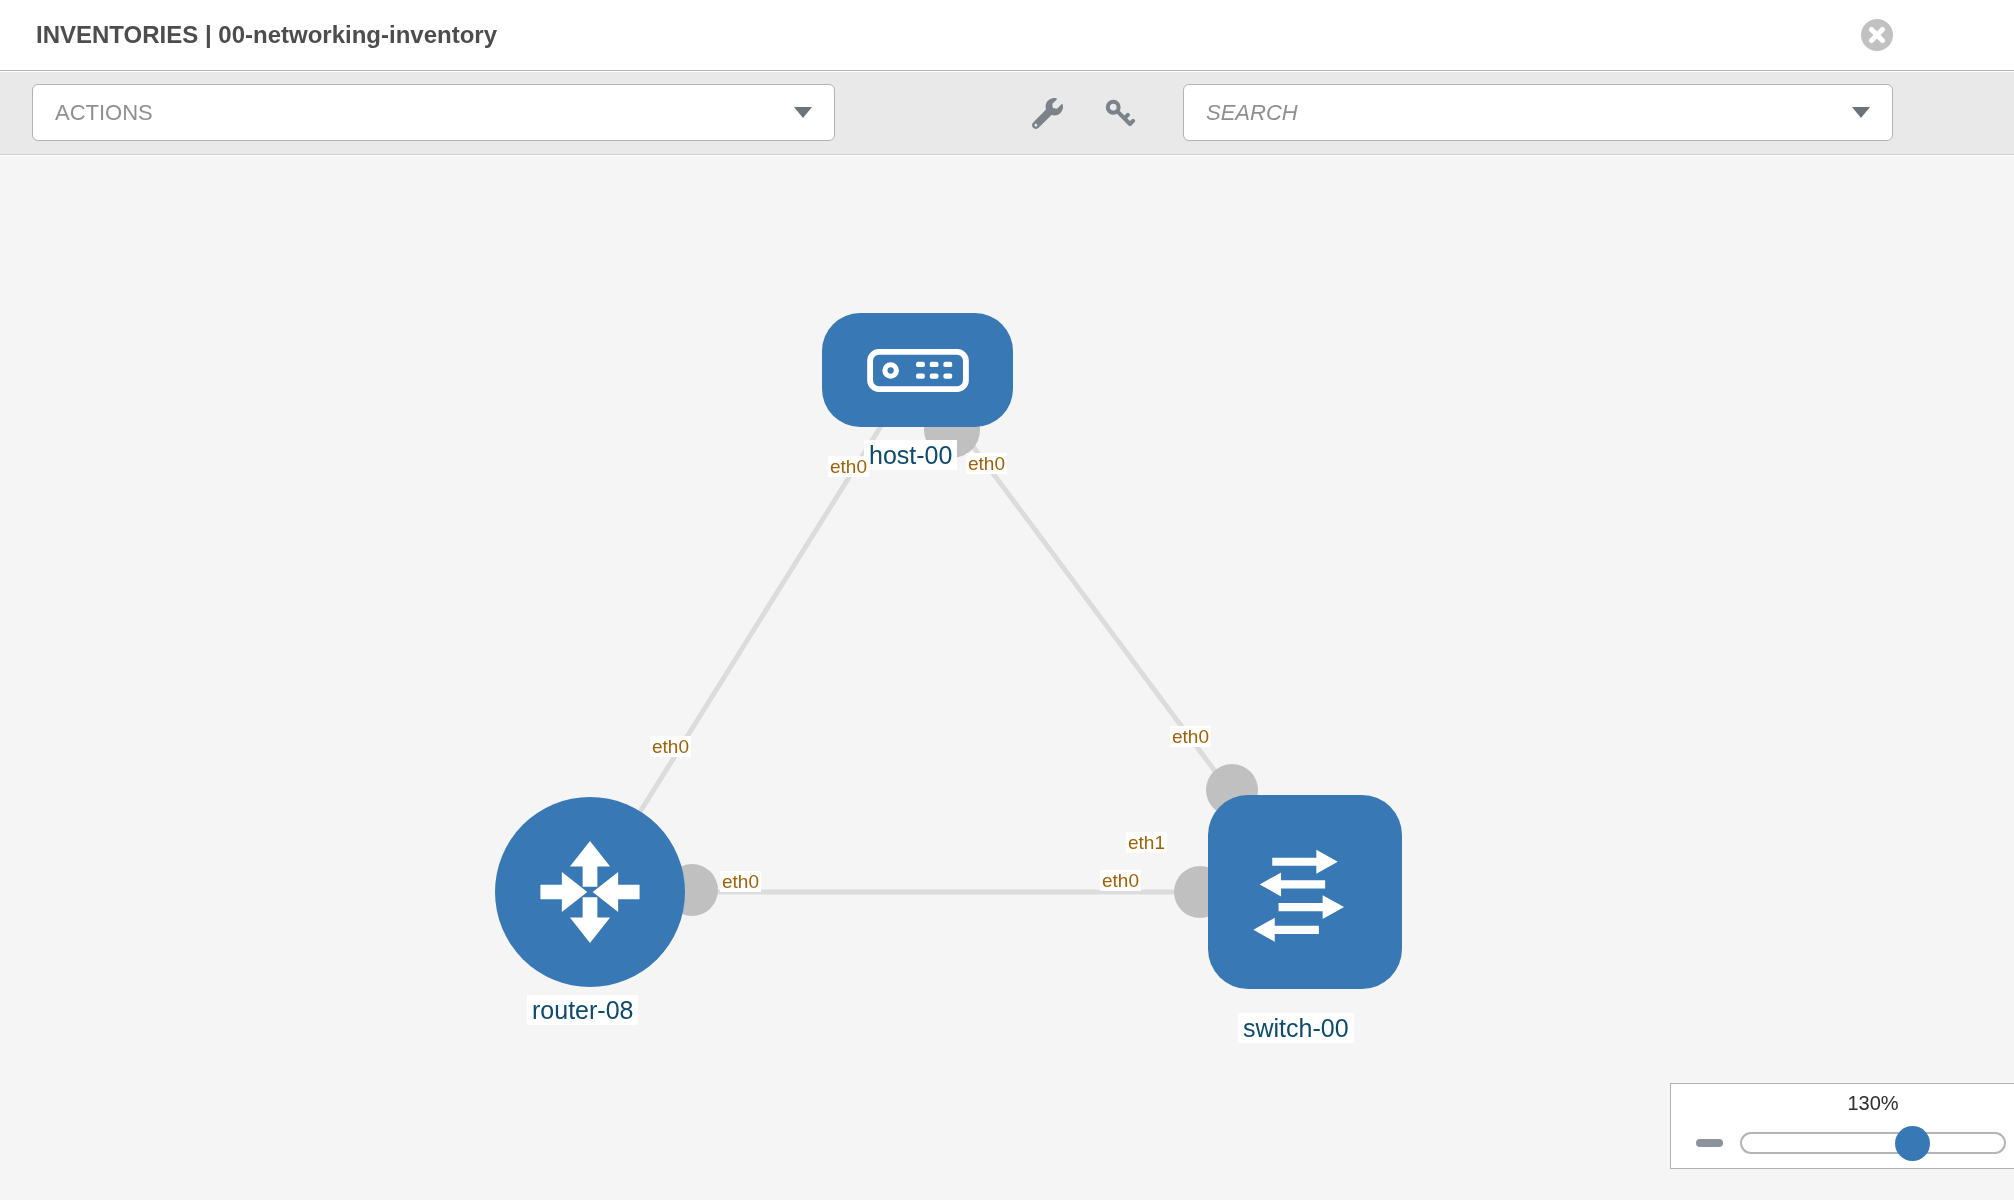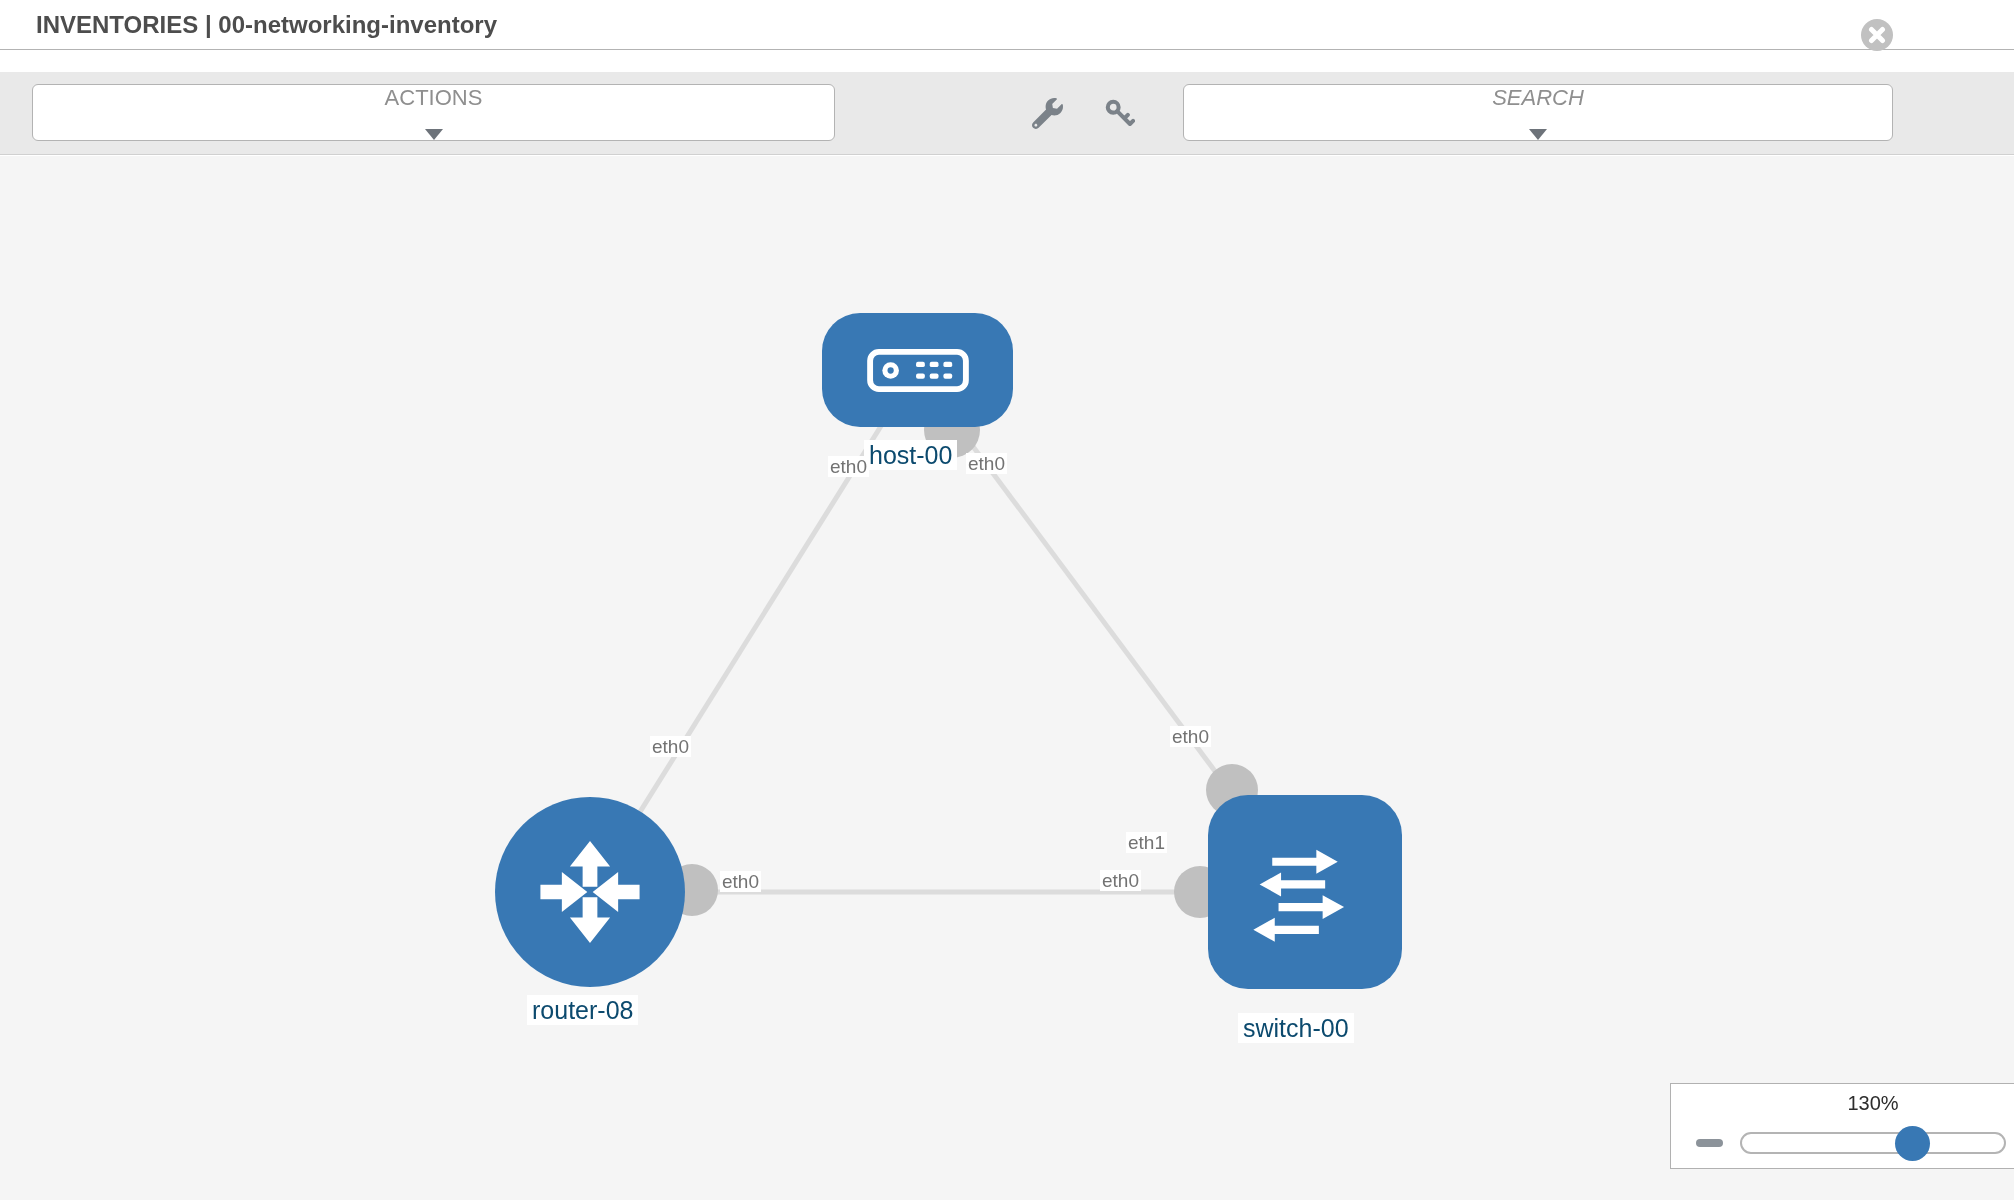--- a/index.html
+++ b/index.html
@@ -1,32 +1,32 @@
 <!DOCTYPE html>
 <html><head>
 <meta charset="utf-8">
 <style>
   * { margin:0; padding:0; box-sizing:border-box; }
   html,body { width:2014px; height:1200px; overflow:hidden; background:#fff;
     font-family:"Liberation Sans","DejaVu Sans",sans-serif; }
   .app { position:relative; width:2014px; height:1200px; }
 
   
-  .titlebar { position:absolute; left:0; top:0; width:100%; height:50px;
+  .titlebar { position:absolute; left:0; top:0; width:100%; height:71px;
     background:#fff; border-bottom:1px solid #b3b3b3; display:flex; align-items:center; }
   .titlebar h1 { margin-left:36px; font-size:24px; font-weight:bold; color:#4d4d4d; letter-spacing:0; }
   .close-btn { position:absolute; left:1861px; top:19px; width:32px; height:32px; border:none;
     border-radius:50%; background:#c1c1c1; cursor:pointer; display:flex; align-items:center; justify-content:center; }
 
   
   .toolbar { position:absolute; left:0; top:72px; width:100%; height:83px;
     background:#e9e9e9; border-bottom:1px solid #d0d0d0; }
   .select { position:absolute; top:12px; height:57px; background:#fff;
     border:1px solid #b3b3b3; border-radius:6px; display:flex; align-items:center;
-    justify-content:space-between; padding:0 22px; cursor:pointer;flex-direction:column; }
+    justify-content:space-between; padding:0 22px; cursor:pointer; }
   .select.actions { left:32px; width:803px; }
   .select.search  { left:1183px; width:710px;font-style:italic; }
   .select .lbl { font-size:22px; color:#8f8f8f; }
   .caret { width:0; height:0; border-left:9px solid transparent; border-right:9px solid transparent;
     border-top:11px solid #6d737a; }
   .toolbtns { position:absolute; left:1030px; top:0; height:83px; display:flex; align-items:center; gap:38px; }
   .toolbtn { background:transparent; border:none; cursor:pointer; width:34px; height:34px;
     display:flex; align-items:center; justify-content:center; }
 
   
@@ -38,21 +38,21 @@
   .node.host   { left:822px; top:157px; width:191px; height:114px; border-radius:38px; }
   .node.router { left:495px; top:641px; width:190px; height:190px; border-radius:50%; }
   .node.switch { left:1208px; top:639px; width:194px; height:194px; border-radius:40px; }
 
   .nlabel { position:absolute; z-index:3; background:#fff; color:#0c4a6e;
     font-size:25px; line-height:30px; padding:0 5px; white-space:nowrap; }
   .nlabel.host   { left:864px; top:284px; }
   .nlabel.router { left:527px; top:839px; }
   .nlabel.switch { left:1238px; top:837px;margin-top:20px; }
 
-  .iflabel { position:absolute; z-index:3; background:#fff; color:#737373;
+  .iflabel { position:absolute; z-index:3; background:#fff; color:#a16207;
     font-size:19px; line-height:21px; padding:0 2px; white-space:nowrap; }
   .if-host-left    { left:828px;  top:300px; }
   .if-host-right   { left:966px;  top:297px; }
   .if-mid-left     { left:650px;  top:580px; }
   .if-mid-right    { left:1170px; top:570px; }
   .if-h-router     { left:720px;  top:715px; }
   .if-h-switch-bk  { left:1100px; top:714px; z-index:3; }
   .if-h-switch-ft  { left:1126px; top:676px; z-index:4; }
 
   

